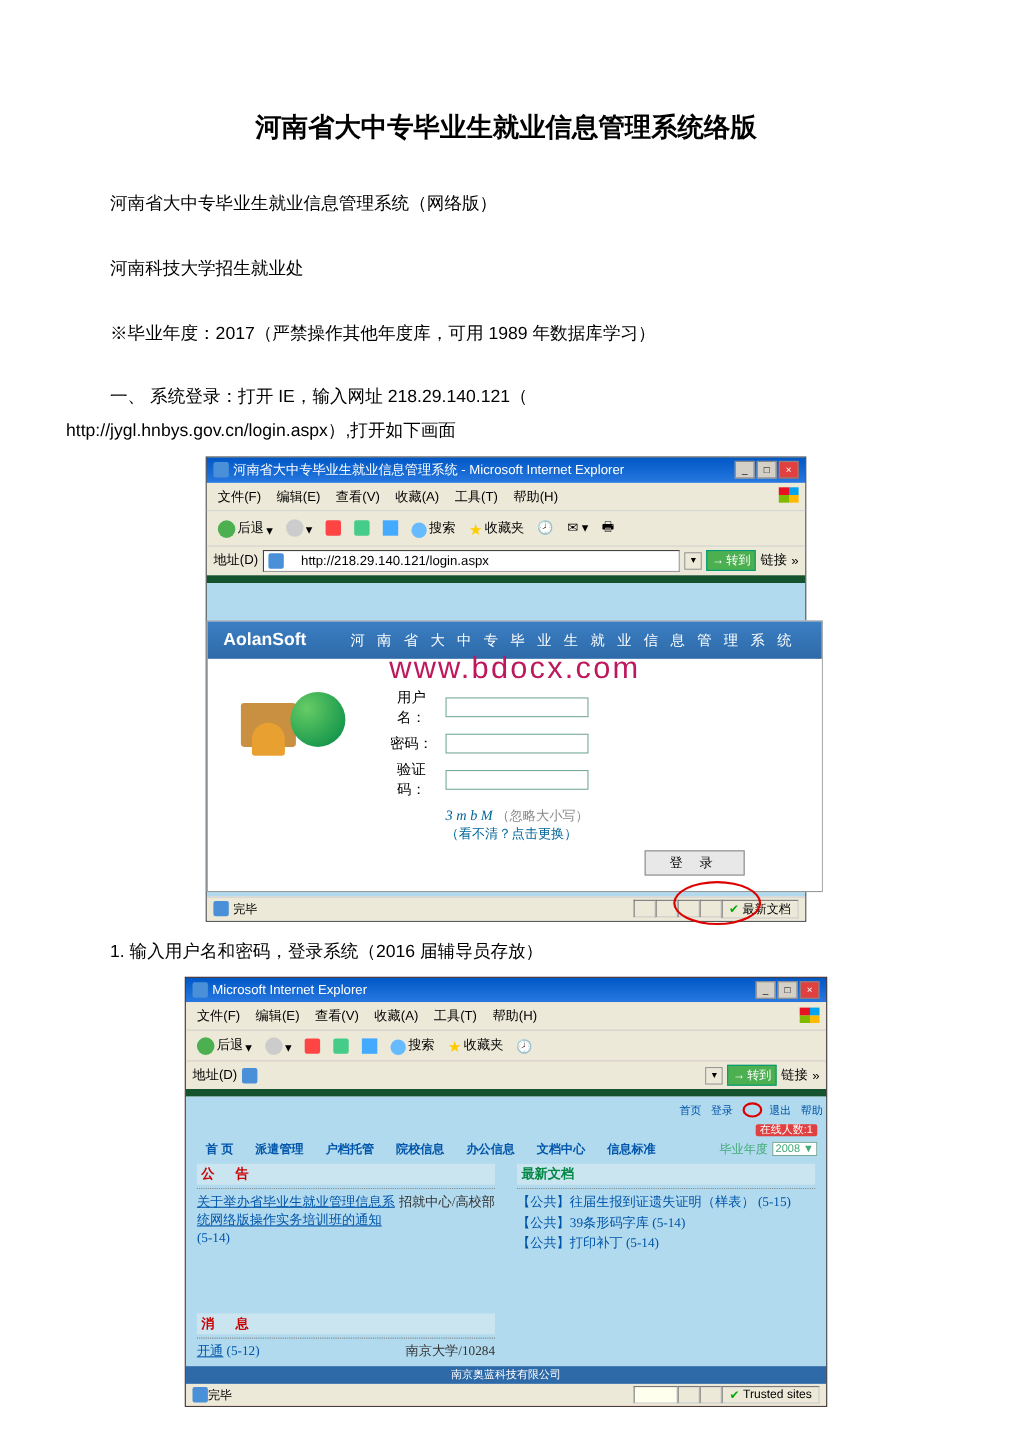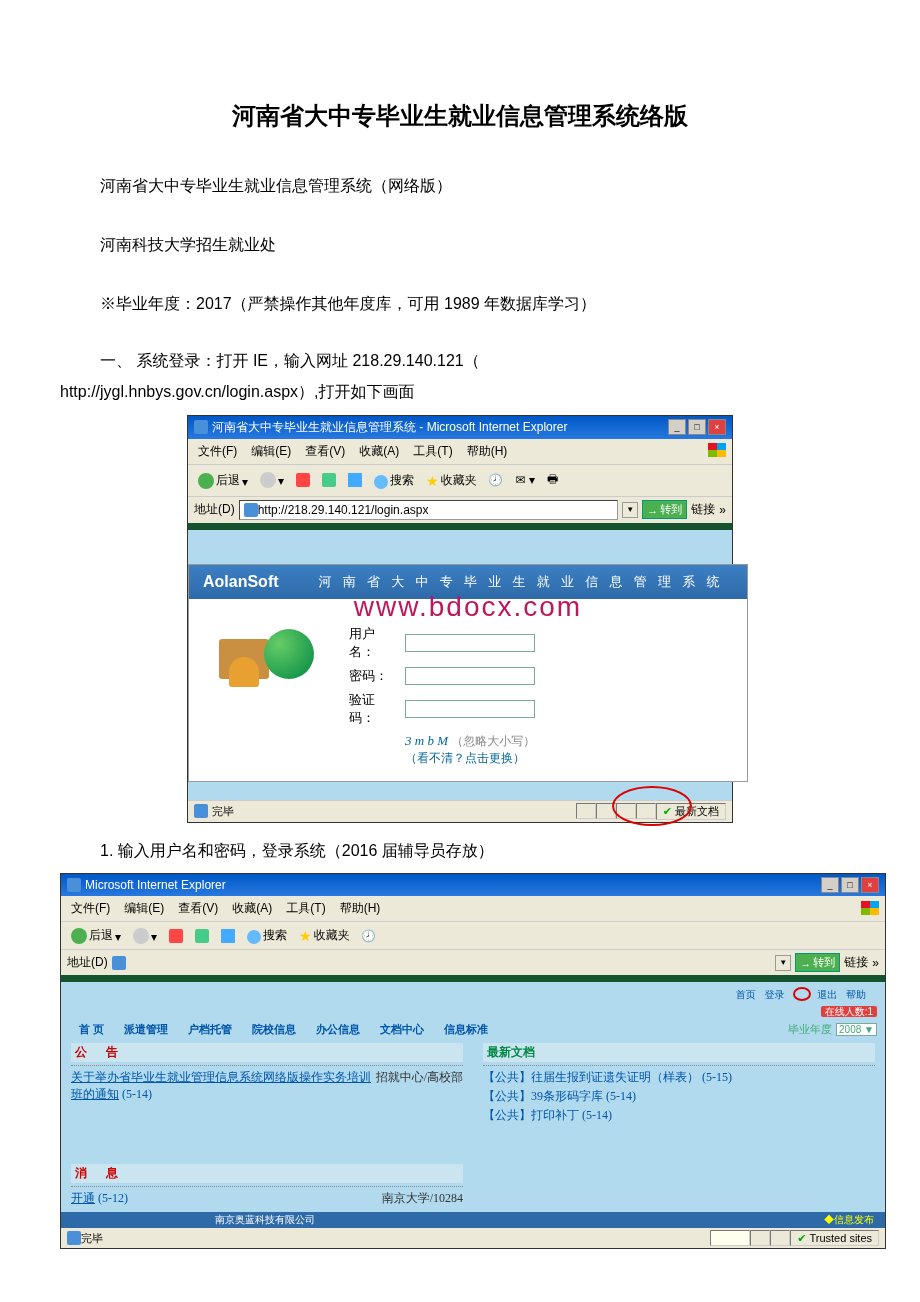--- a/index.html
+++ b/index.html
@@ -32,56 +32,56 @@
     .tb-icon { width: 16px; height: 16px; display: inline-block; border-radius: 50%; }
     .tb-back { background: #4caf50; }
     .tb-fwd { background: #ccc; }
     .tb-x { background: #f44; width: 14px; height: 14px; border-radius: 2px; }
     .tb-refresh { background: #4c8; width: 14px; height: 14px; border-radius: 2px; }
     .tb-home { background: #4af; width: 14px; height: 14px; }
     .tb-search { background: #6bf; width: 14px; height: 14px; border-radius: 50%; }
     .tb-fav { color: #fc0; font-size: 14px; }
     
     .ie-addressbar { background: #ece9d8; padding: 3px 6px; display: flex; align-items: center; gap: 4px; border-bottom: 7px solid #14532d; font-size: 12px; }
-    .addr-input { flex: 1; background: #fff; border: 1px inset #999; padding: 2px 4px; display: flex; align-items: flex-end; gap: 0; }
+    .addr-input { flex: 1; background: #fff; border: 1px inset #999; padding: 2px 4px; display: flex; align-items: flex-end; gap: 16px; }
     .addr-dropdown { width: 16px; height: 16px; background: #ece9d8; border: 1px solid #999; display: flex; align-items: center; justify-content: center; font-size: 8px; }
     .go-btn { background: #4caf50; color: #fff; padding: 1px 4px; border: 1px solid #097; display: flex; align-items: center; gap: 2px; font-size: 11px; }
     
     .ie-content { background: #b1daee; min-height: 270px; position: relative; padding: 4px 0; }
     .login-panel { width: 560px; margin: 30px auto 0; background: #fff; border: 1px solid #999; }
     .login-header { background: linear-gradient(to bottom, #3b7fc4, #2e6aa8); color: #fff; padding: 8px 14px; display: flex; align-items: center; }
     .login-logo { font-family: Arial; font-weight: bold; font-size: 16px; color: #fff; }
     .login-sys-title { margin-left: 40px; font-size: 13px; letter-spacing: 4px; font-family: "SimSun"; }
     .login-body { background: #fff; padding: 20px 20px 14px; display: flex; gap: 30px; align-items: flex-start; position: relative; }
     .watermark { position: absolute; top: -8px; left: 0; right: 0; text-align: center; font-size: 28px; color: #be185d; letter-spacing: 2px; font-family: Arial; z-index: 0; }
     .login-img { width: 110px; height: 90px; position: relative; }
     .folder-icon { position: absolute; left: 10px; top: 20px; width: 50px; height: 40px; background: #c89040; border-radius: 3px; }
     .globe-icon { position: absolute; left: 55px; top: 10px; width: 50px; height: 50px; background: radial-gradient(circle at 30% 30%, #6c6, #084); border-radius: 50%; }
     .people-icon { position: absolute; left: 20px; top: 38px; width: 30px; height: 30px; background: #e8a030; border-radius: 50% 50% 10% 10%; }
     .login-form { flex: 1; z-index: 1; position: relative; }
     .form-row { display: flex; align-items: center; margin: 6px 0; gap: 6px; font-size: 13px; }
-    .form-label { width: 50px; text-align: left; }
+    .form-label { width: 50px; text-align: center; }
     .form-input { width: 130px; height: 18px; border: 1px solid #7a9; background: #fff; }
     .captcha-row { margin-left: 56px; color: #069; font-size: 13px; font-style: italic; font-family: "Times New Roman"; }
     .captcha-hint { color: #888; font-size: 12px; font-style: normal; font-family: SimSun; }
     .captcha-link { color: #069; font-size: 12px; margin-left: 56px; font-family: SimSun; }
     .login-btn-row { text-align: right; padding-right: 50px; margin-top: 6px; }
     .login-btn { padding: 2px 22px; background: #e8e8e8; border: 1px solid #888; font-size: 12px; letter-spacing: 6px; }
     
     .ie-statusbar { background: #ece9d8; border-top: 1px solid #ccc; padding: 2px 6px; display: flex; align-items: center; font-size: 11px; gap: 4px; }
     .status-sections { margin-left: auto; display: flex; }
     .status-cell { border: 1px inset #ccc; width: 20px; height: 16px; }
     .status-trust { border: 1px inset #ccc; padding: 0 6px; display: flex; align-items: center; gap: 3px; }
     .trust-circle { position: absolute; right: 40px; bottom: -4px; width: 80px; height: 40px; border: 2px solid #d00; border-radius: 50%; pointer-events: none; }
     .status-wrap { position: relative; }
     
     
-    .ie2-window { width: 826px; margin: 10px auto 40px; border: 1px solid #333; font-size: 10px; font-family: "SimSun", sans-serif; background: #fca5a5; }
+    .ie2-window { width: 584px; margin: 10px auto 40px; border: 1px solid #333; font-size: 10px; font-family: "SimSun", sans-serif; background: #fca5a5; }
     .ie2-content { background: #b1daee; min-height: 240px; position: relative; }
-    .top-links { background: #b1daee; text-align: right; padding: 2px 16px; font-size: 10px; color: #05a; }
+    .top-links { background: #b1daee; text-align: right; padding: 2px 0; font-size: 10px; color: #05a; }
     .top-links span { margin: 0 3px; }
     .red-circle2 { display: inline-block; width: 18px; height: 14px; border: 2px solid #d00; border-radius: 50%; position: relative; top: 3px; }
     .online-bar { text-align: right; padding: 1px 8px; font-size: 10px; background: #b1daee; }
     .online-badge { background: #e04040; color: #fff; padding: 0 4px; border-radius: 2px; }
     .nav-tabs { display: flex; background: #b1daee; padding: 0 8px; font-size: 11px; color: #05a; align-items: center; }
     .nav-tab { padding: 2px 10px; font-weight: bold; }
     .nav-year { margin-left: auto; display: flex; align-items: center; gap: 4px; color: #4a7; }
     .year-select { background: #fff; border: 1px solid #7a9; padding: 0 2px; font-size: 10px; }
     
     .content-cols { display: flex; gap: 20px; padding: 4px 10px; background: #b1daee; min-height: 160px; }
@@ -190,20 +190,23 @@
           </div>
           <div class="form-row">
             <span class="form-label">验证码：</span>
             <span class="form-input"></span>
           </div>
           <div class="captcha-row">
             <span>3 m b M</span>
             <span class="captcha-hint">（忽略大小写）</span>
           </div>
           <div class="captcha-link">（看不清？点击更换）</div>
+          <div class="login-btn-row">
+            <button class="login-btn">登 录</button>
+          </div>
         </div>
       </div>
     </div>
   </div>
   <div class="status-wrap">
     <div class="ie-statusbar">
       <span class="ie-icon-small"></span>
       <span>完毕</span>
       <div class="status-sections">
         <span class="status-cell"></span>
@@ -316,21 +319,20 @@
       <div class="col">
         <div class="section-hdr green" style="letter-spacing:0">最新文档</div>
         <div class="dotted"></div>
         <div class="doc-line"><span>【公共】往届生报到证遗失证明（样表）</span> <span>(5-15)</span></div>
         <div class="doc-line"><span>【公共】39条形码字库</span> <span>(5-14)</span></div>
         <div class="doc-line"><span>【公共】打印补丁</span> <span>(5-14)</span></div>
       </div>
     </div>
     <div class="footer-bar">
       <span class="footer-left">南京奥蓝科技有限公司</span>
-      <span class="footer-right">◆信息发布</span>
     </div>
   </div>
   <div class="ie2-status">
     <span class="ie-icon-small"></span>
     <span>完毕</span>
     <div class="status-sections" style="margin-left:auto">
       <span class="status-cell" style="width:40px;background:#ffe"></span>
       <span class="status-cell"></span>
       <span class="status-cell"></span>
       <span class="status-trust">

